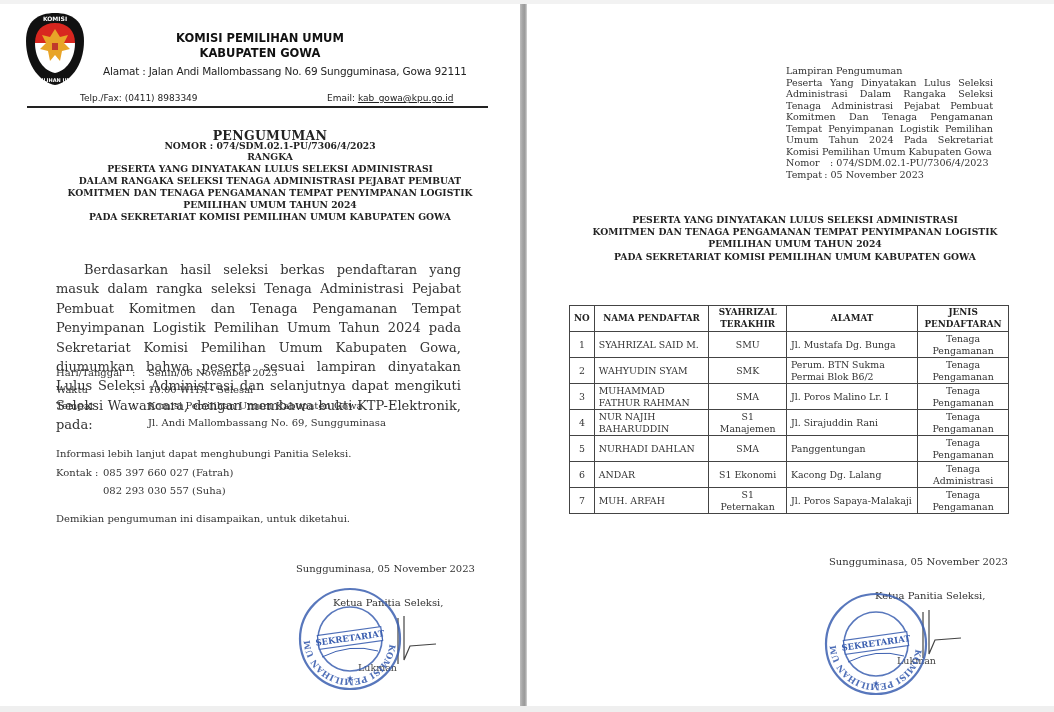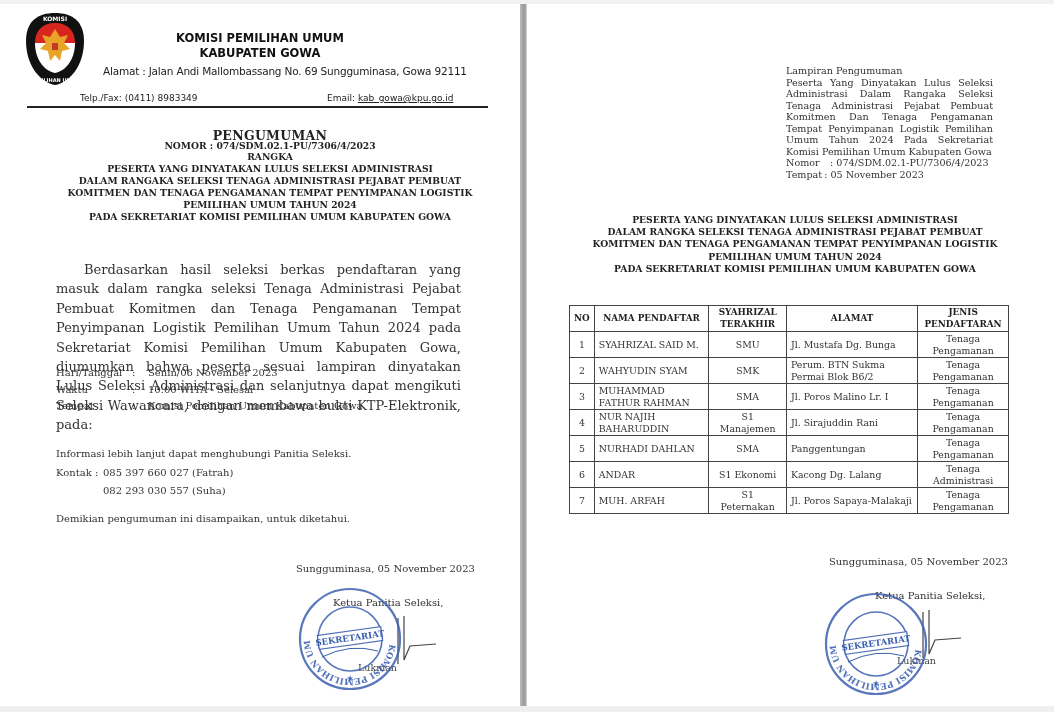--- a/index.html
+++ b/index.html
@@ -145,20 +145,21 @@
   <div class="info-row">
     <span class="info-label">Waktu</span>
     <span class="info-colon">:</span>
     <span class="info-value">10.00 WITA - Selesai</span>
   </div>
   <div class="info-row">
     <span class="info-label">Tempat</span>
     <span class="info-colon">:</span>
     <span class="info-value">Komisi Pemilihan Umum Kabupaten Gowa</span>
   </div>
+  <div class="info-cont">Jl. Andi Mallombassang No. 69, Sungguminasa</div>
 </div>
 
 <div class="info" id="contact-block">
   <div style="margin-bottom:0;">Informasi lebih lanjut dapat menghubungi Panitia Seleksi.</div>
   <div class="contact-row" style="margin-top:2px;">
     <span class="contact-label">Kontak :</span>
     <span>085 397 660 027 (Fatrah)</span>
   </div>
   <div class="contact-cont" style="margin-top:2px;">082 293 030 557 (Suha)</div>
 </div>
@@ -196,21 +197,20 @@
     <span>: 074/SDM.02.1-PU/7306/4/2023</span>
   </div>
   <div class="attach-row">
     <span>Tempat</span>
       <span style="margin-left:2px;">: 05 November 2023</span>
   </div>
 </div>
 
 <div id="list-title">
   <div>PESERTA YANG DINYATAKAN LULUS SELEKSI ADMINISTRASI</div>
-  <div>DALAM RANGKA SELEKSI TENAGA ADMINISTRASI PEJABAT PEMBUAT</div>
   <div>KOMITMEN DAN TENAGA PENGAMANAN TEMPAT PENYIMPANAN LOGISTIK</div>
   <div>PEMILIHAN UMUM TAHUN 2024</div>
   <div>PADA SEKRETARIAT KOMISI PEMILIHAN UMUM KABUPATEN GOWA</div>
 </div>
 
 <table class="ppl">
   <thead>
     <tr>
       <th>NO</th>
       <th>NAMA PENDAFTAR</th>

